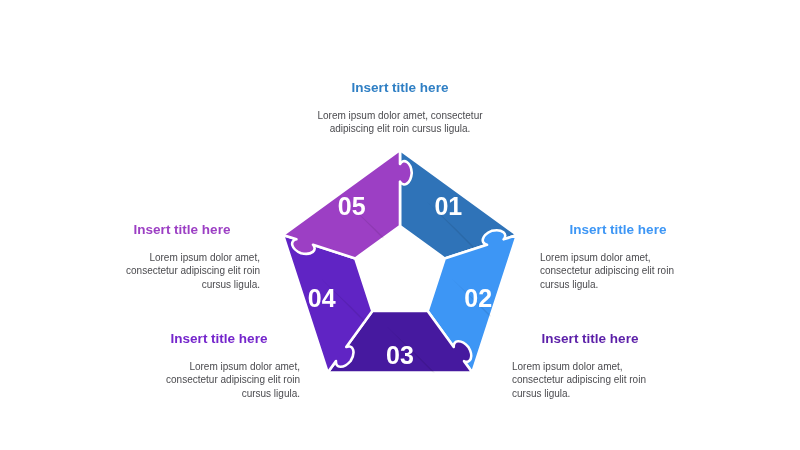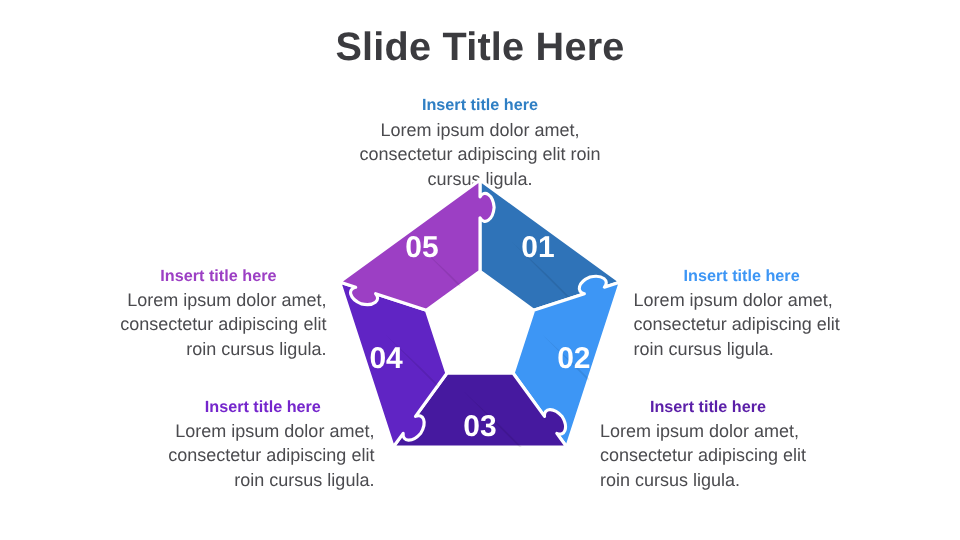--- a/index.html
+++ b/index.html
@@ -60,41 +60,40 @@
     width: 215px;
   }
   .callout .c-title {
     font-size: 13.5px;
     font-weight: bold;
     margin: 0 0 2px 0;
     line-height: 1.25;
     text-align: center;
   }
   .callout .c-body {
-    font-size: 15px;
+    font-size: 10px;
     color: #4b4b4f;
     line-height: 1.36;
-    margin: 0;
+    margin: 12px;
   }
   .callout.align-center { text-align: center; }
   .callout.align-left   { text-align: left; }
   .callout.align-right  { text-align: right; }
 
   #callout-1 { left: 292px; top: 80px;  width: 216px; }
   #callout-2 { left: 528px; top: 222px; width: 180px; }
   #callout-3 { left: 500px; top: 331px; width: 180px; }
   #callout-4 { left: 126px; top: 331px; width: 186px; }
   #callout-5 { left: 92px;  top: 222px; width: 180px; }
 </style>
 </head>
 <body>
 
 <div id="slide">
 
-  <div id="slide-title">Slide Title Here</div>
 
   <div class="callout align-center" id="callout-1">
     <p class="c-title" style="color: rgb(47, 127, 196);">Insert title here</p>
     <p class="c-body">Lorem ipsum dolor amet, consectetur adipiscing elit roin cursus ligula.</p>
   </div>
 
   <div class="callout align-left" id="callout-2">
     <p class="c-title" style="color: rgb(61, 150, 245);">Insert title here</p>
     <p class="c-body">Lorem ipsum dolor amet, consectetur adipiscing elit roin cursus ligula.</p>
   </div>

